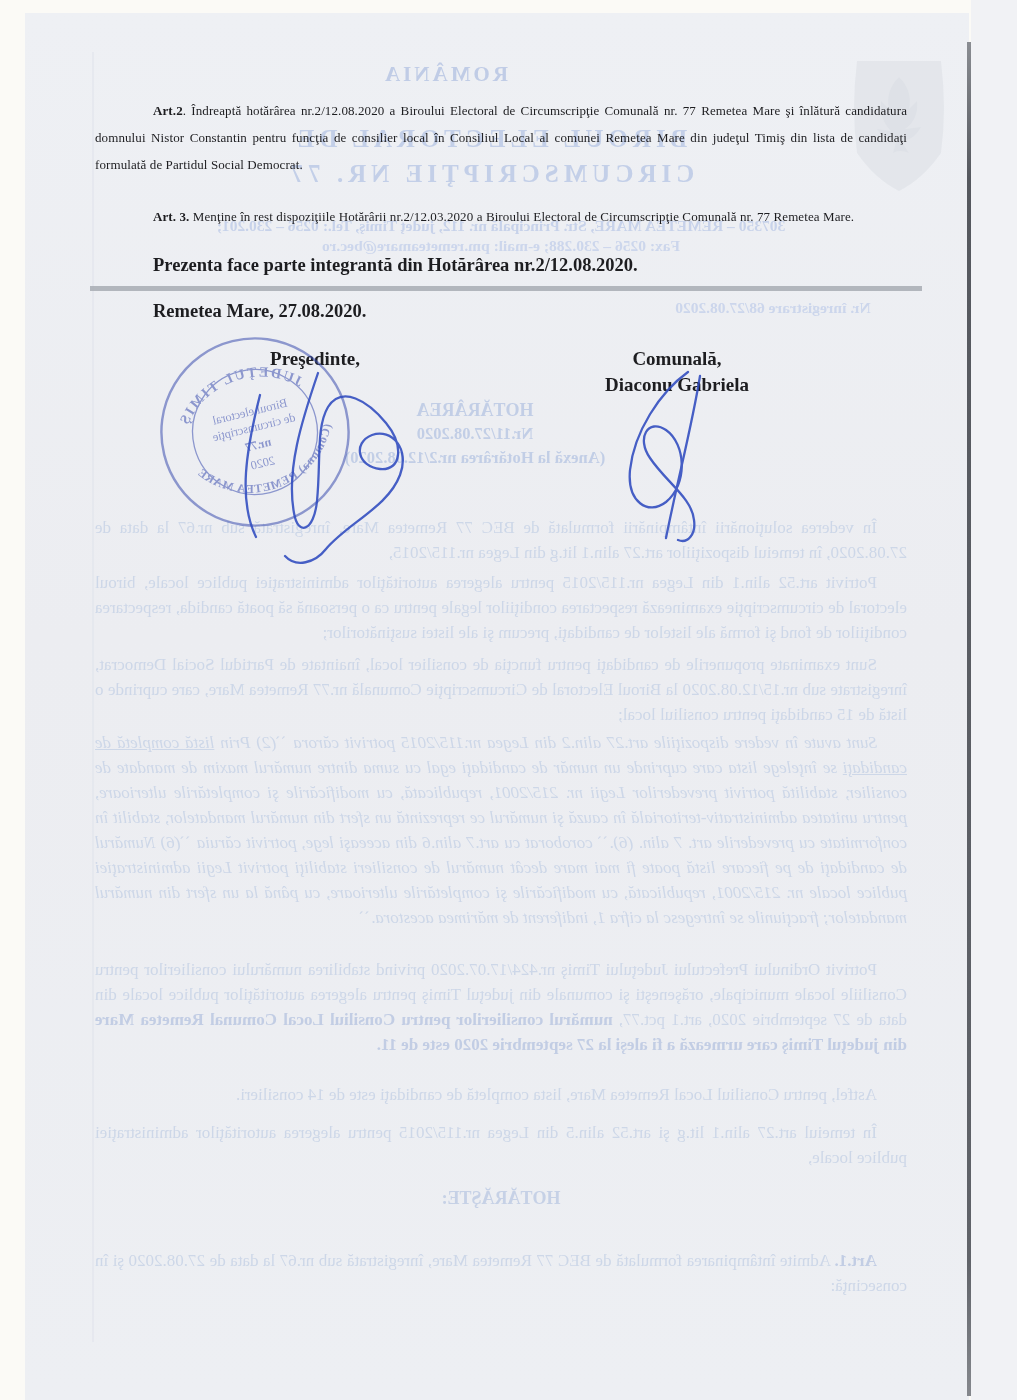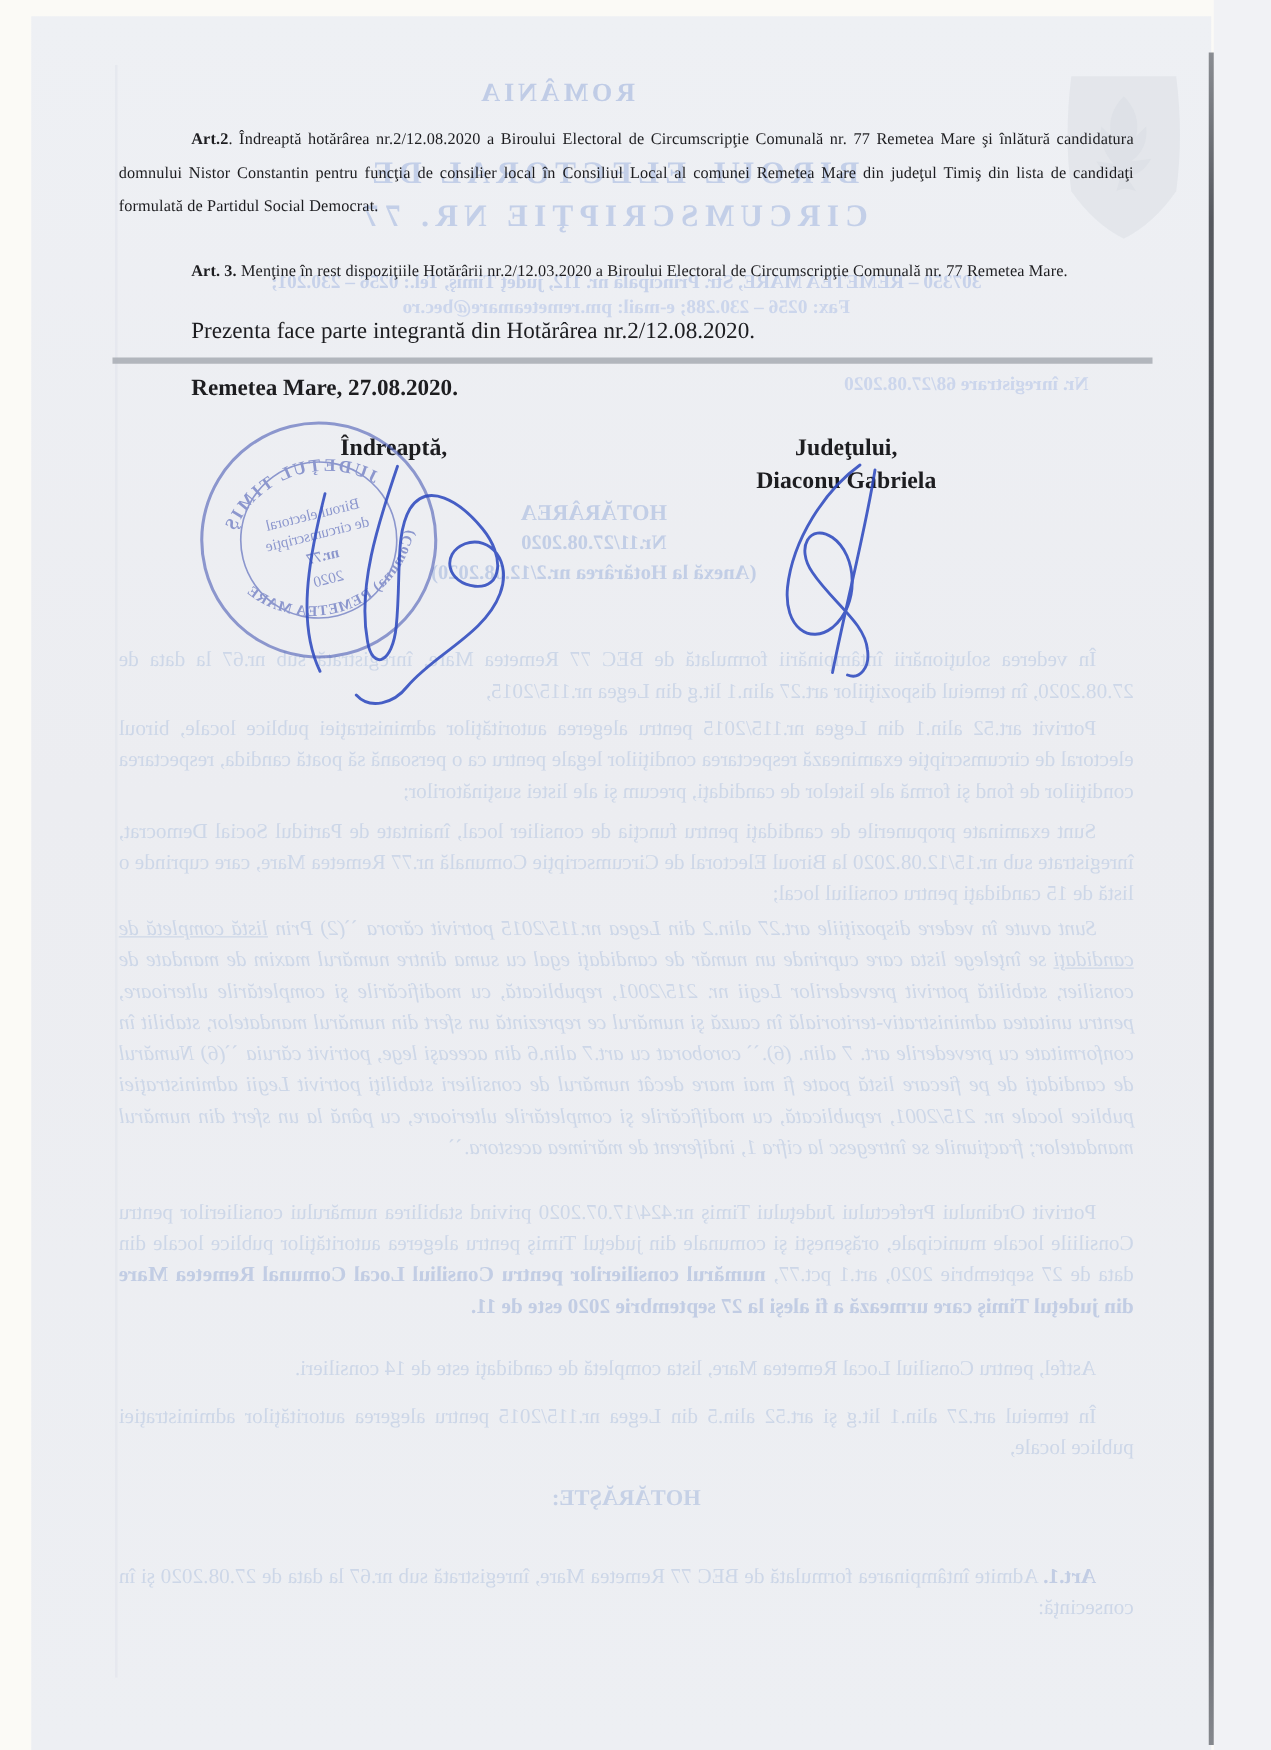--- a/index.html
+++ b/index.html
@@ -11,21 +11,21 @@
   .right-band{position:absolute;left:971px;top:0;width:46px;height:1400px;background:#f1f2f5;}
   .edge-line{position:absolute;left:967px;top:42px;width:4px;height:1354px;
              background:linear-gradient(180deg,#8a8d92,#55585e 10%,#606369 90%,#85888d);}
   .fold-line{position:absolute;left:92px;top:52px;width:2px;height:1290px;background:#e2e5ec;opacity:.7;}
 
   
   .ink{color:#1d1d20;}
   .para{position:absolute;left:95px;width:812px;font-size:13px;line-height:27px;
         text-align:justify;text-indent:58px;letter-spacing:.1px;}
   .b{font-weight:bold;}
-  .clause{position:absolute;left:153px;font-size:18.5px;font-weight:normal;}
+  .clause{position:absolute;left:153px;font-size:18.5px;font-weight:bold;}
   .dateline{position:absolute;left:153px;font-size:18.5px;font-weight:bold;}
   .sigblock{position:absolute;width:230px;text-align:center;font-size:19px;font-weight:bold;line-height:26px;}
 
   
   .ghost{position:absolute;transform:scaleX(-1);color:#c9d3e6;}
   .g-center{text-align:center;}
   .g-country{left:70px;top:62px;width:750px;font-size:21px;font-weight:bold;letter-spacing:3px;color:#c0cce6;}
   .g-office{left:60px;top:121px;width:860px;font-size:25px;font-weight:bold;letter-spacing:5px;line-height:35px;color:#c3cfe8;}
   .g-addr1{left:95px;top:217px;width:812px;font-size:15.5px;font-weight:bold;color:#c7d2ea;}
   .g-addr2{left:95px;top:237px;width:812px;font-size:15.5px;font-weight:bold;color:#ccd6ec;}
@@ -95,24 +95,24 @@
 
   <p class="para ink" style="top:84px"><span class="b">Art.2</span><span>. Îndreaptă hotărârea nr.2/12.08.2020 a Biroului Electoral de Circumscripţie Comunală nr. 77 Remetea Mare şi înlătură candidatura domnului Nistor Constantin pentru funcţia de consilier local în Consiliul Local al comunei Remetea Mare din judeţul Timiş din lista de candidaţi formulată de Partidul Social Democrat.</span></p>
 
   <p class="para ink" style="top:190px"><span class="b">Art. 3.</span><span> Menţine în rest dispoziţiile Hotărârii nr.2/12.03.2020 a Biroului Electoral de Circumscripţie Comunală nr. 77 Remetea Mare.</span></p>
 
   <div class="clause ink" style="top:255px">Prezenta face parte integrantă din Hotărârea nr.2/12.08.2020.</div>
 
   <div class="dateline ink" style="top:301px">Remetea Mare, 27.08.2020.</div>
 
   <div class="sigblock ink" style="left:200px;top:346px">
-    <div>Îndreaptă,</div>
+    <div>Preşedinte,</div>
   </div>
   <div class="sigblock ink" style="left:562px;top:346px">
-    <div>Judeţului,</div>
+    <div>Comunală,</div>
     <div>Diaconu Gabriela</div>
   </div>
 
   <svg class="stamp" viewBox="0 0 220 220">
     <g fill="none" stroke="#3d50b0">
       <circle cx="110" cy="110" r="99" stroke-width="2.6"></circle>
       <circle cx="110" cy="110" r="66" stroke-width="1.4"></circle>
     </g>
     <defs>
       <path id="arcTop" d="M 28,118 A 84,84 0 0 1 192,118"></path>

